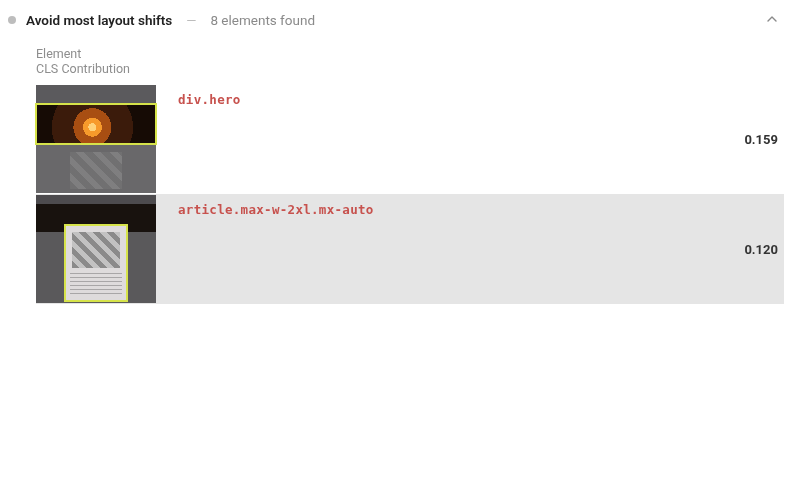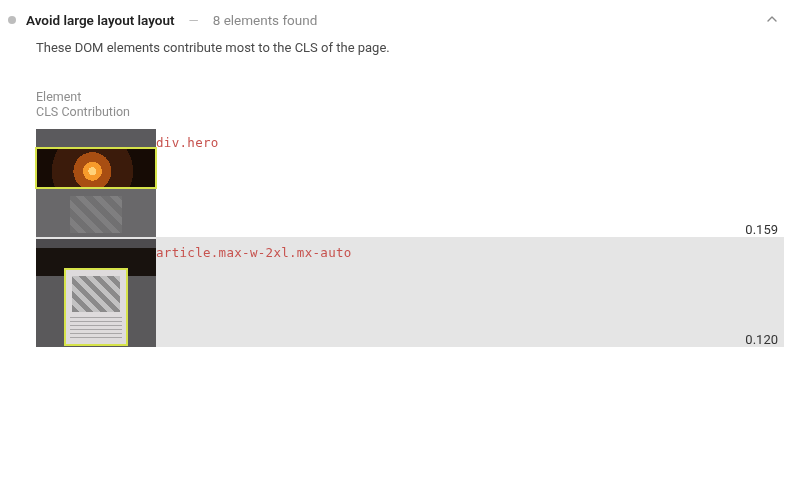--- a/index.html
+++ b/index.html
@@ -59,23 +59,25 @@
   .table-head {
     display: flex;
     justify-content: space-between;
     color: #8e8e8e;
     font-size: 12.5px;
     padding: 6px 6px 8px 0;
     flex-direction: column;
   }
   .row {
     display: flex;
-    align-items: flex-end;
+    align-items: center;
+    gap: 22px;
     padding: 0;
     min-height: 110px;
+    font-weight: bold;
   }
   .row.alt {
     background: #e5e5e5;
   }
   .thumb {
     width: 120px;
     height: 108px;
     flex-shrink: 0;
     position: relative;
     margin: 0;
@@ -171,32 +173,31 @@
     opacity:.45;
   }
 </style>
 </head>
 <body>
 
 <div class="audit">
 
   <div class="audit-header">
     <span class="status-dot"></span>
-    <span class="audit-title">Avoid large layout layout</span>
+    <span class="audit-title">Avoid most layout shifts</span>
     <span class="audit-sep">—</span>
     <span class="audit-count">8 elements found</span>
     <span class="spacer"></span>
     <span class="chevron">
       <svg width="12" height="12" viewBox="0 0 12 12">
           <path d="M2 8 L6 4 L10 8" stroke="#8a8a8a" stroke-width="1.4" fill="none" stroke-linecap="round" stroke-linejoin="round"></path>
         </svg>
     </span>
   </div>
 
-  <div class="audit-desc">These DOM elements contribute most to the CLS of the page.</div>
 
   <div class="table">
     <div class="table-head">
       <span>Element</span>
       <span>CLS Contribution</span>
     </div>
 
     <div class="row">
       <div class="thumb">
         <div class="t1-bg"></div>

